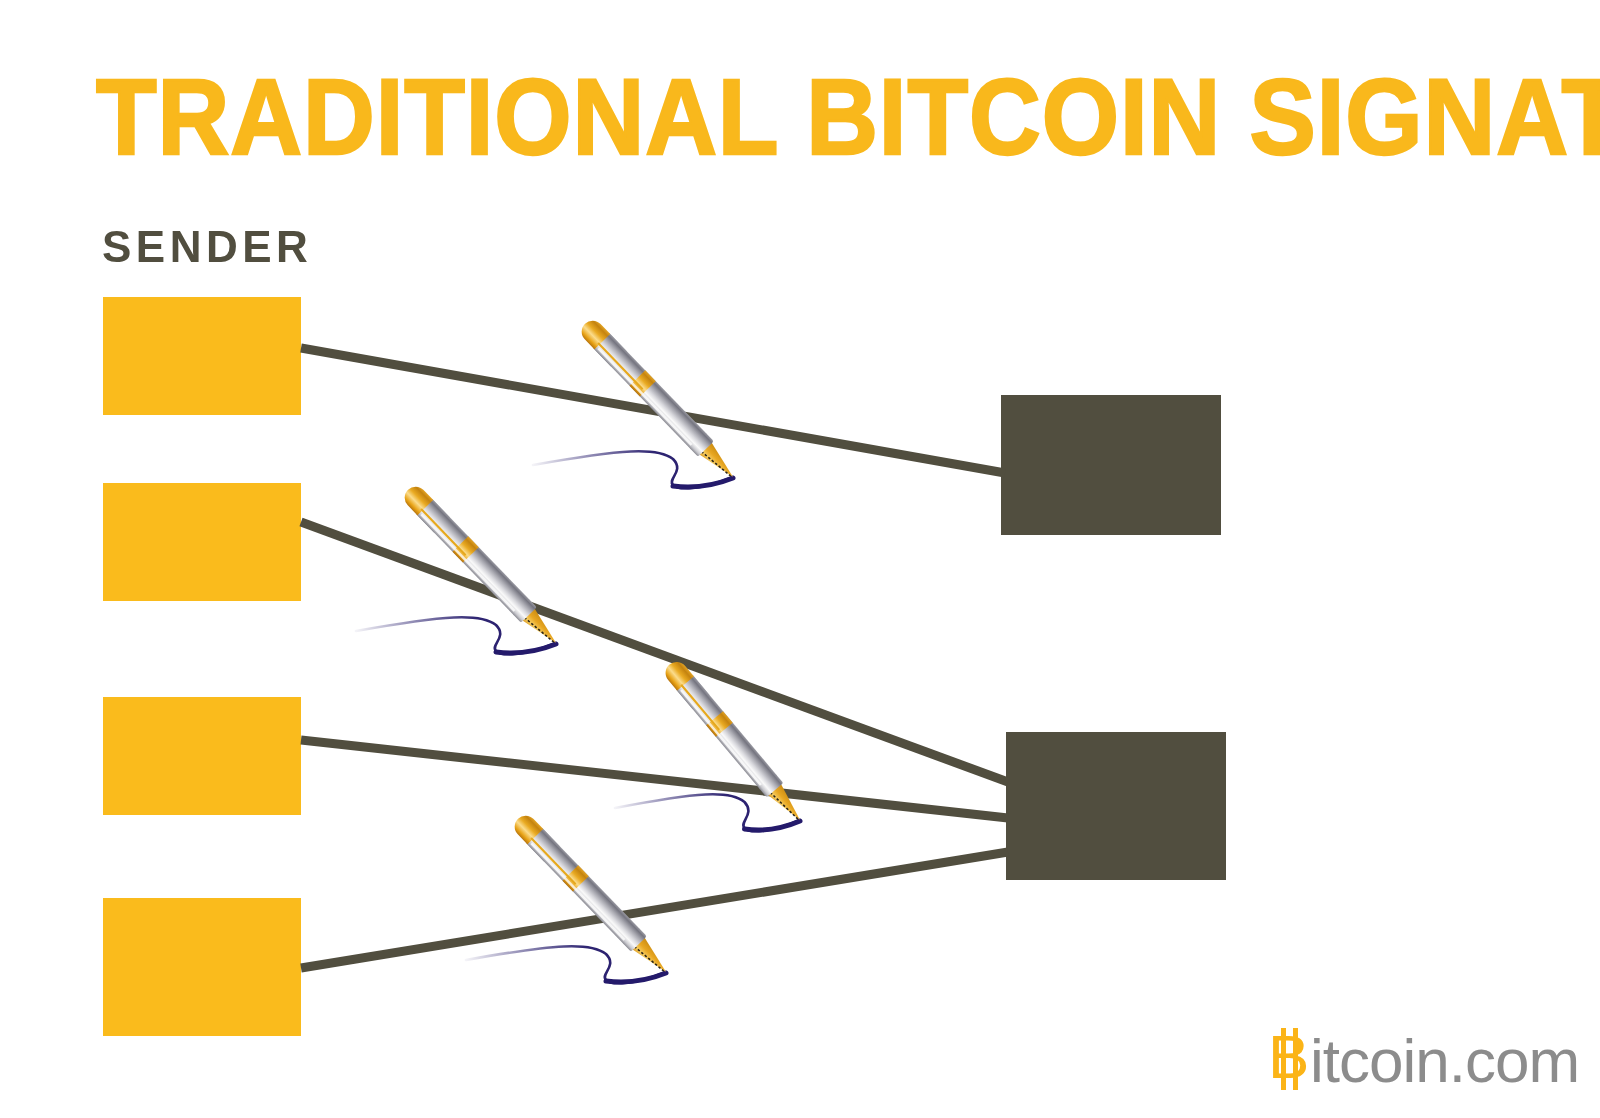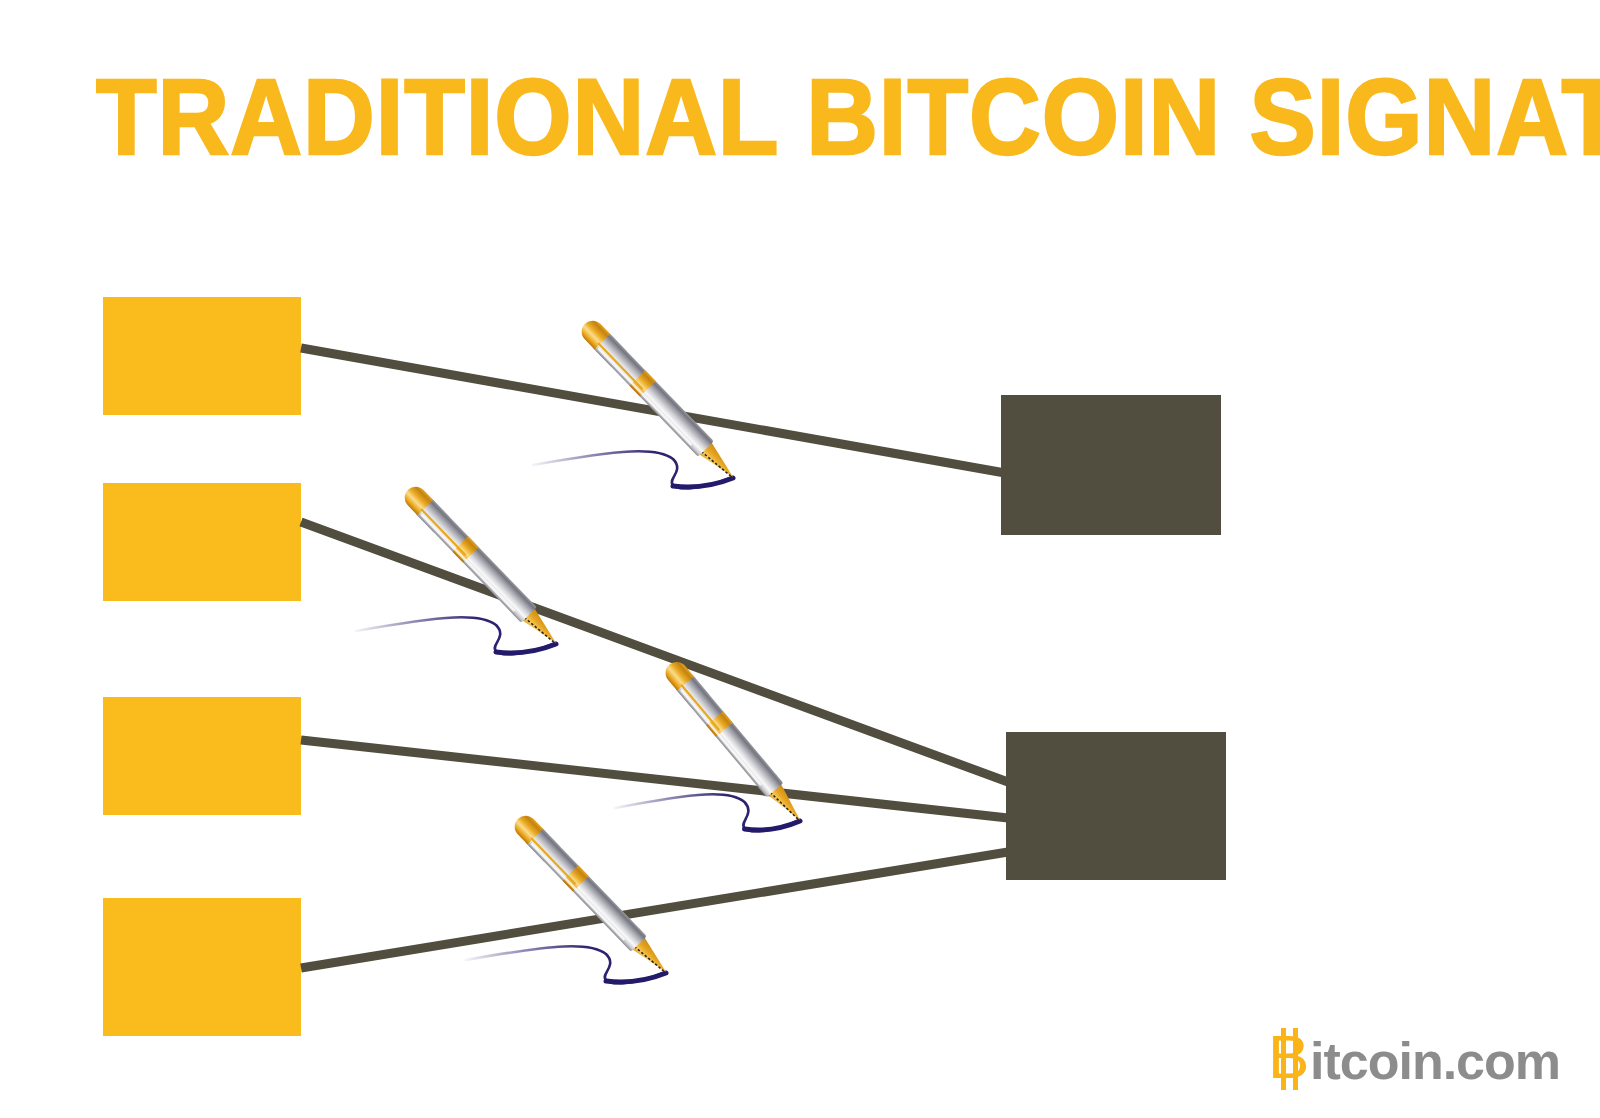--- a/index.html
+++ b/index.html
@@ -99,35 +99,36 @@
   #logo .b-mark .b-bar {
     position: absolute;
     width: 5px;
     height: 62px;
     background: #FBB417;
   }
   #logo .b-mark .b-bar.left  { left: 13px;  top: -2px; }
   #logo .b-mark .b-bar.right { left: 25px;  top: -2px; }
   #logo .wordmark {
     font-family: "Liberation Sans", sans-serif;
-    font-weight: 700;
-    font-size: 52px;
+    font-weight: 400;
+    font-size: 62px;
     line-height: 62px;
     color: #8C8C8C;
     letter-spacing: -1px;
     margin-left: -2px;
   }
 </style>
 </head>
 <body>
 
 <div id="stage">
 
   <div id="title">TRADITIONAL BITCOIN SIGNATURES</div>
 
+  <div class="section-label" id="label-sender">SENDER</div>
 
 
   <div class="sender-box" id="sbox0" style="left: 103px; top: 297px; width: 198px; height: 118px; background: rgb(250, 187, 28);"></div>
   <div class="sender-box" id="sbox1" style="left: 103px; top: 483px; width: 198px; height: 118px; background: rgb(250, 187, 28);"></div>
   <div class="sender-box" id="sbox2" style="left: 103px; top: 697px; width: 198px; height: 118px; background: rgb(250, 187, 28);"></div>
   <div class="sender-box" id="sbox3" style="left: 103px; top: 898px; width: 198px; height: 138px; background: rgb(250, 187, 28);"></div>
 
   <div class="receiver-box" id="rbox0" style="left: 1001px; top: 395px; width: 220px; height: 140px; background: rgb(81, 78, 63);"></div>
   <div class="receiver-box" id="rbox1" style="left: 1006px; top: 732px; width: 220px; height: 148px; background: rgb(81, 78, 63);"></div>
 

